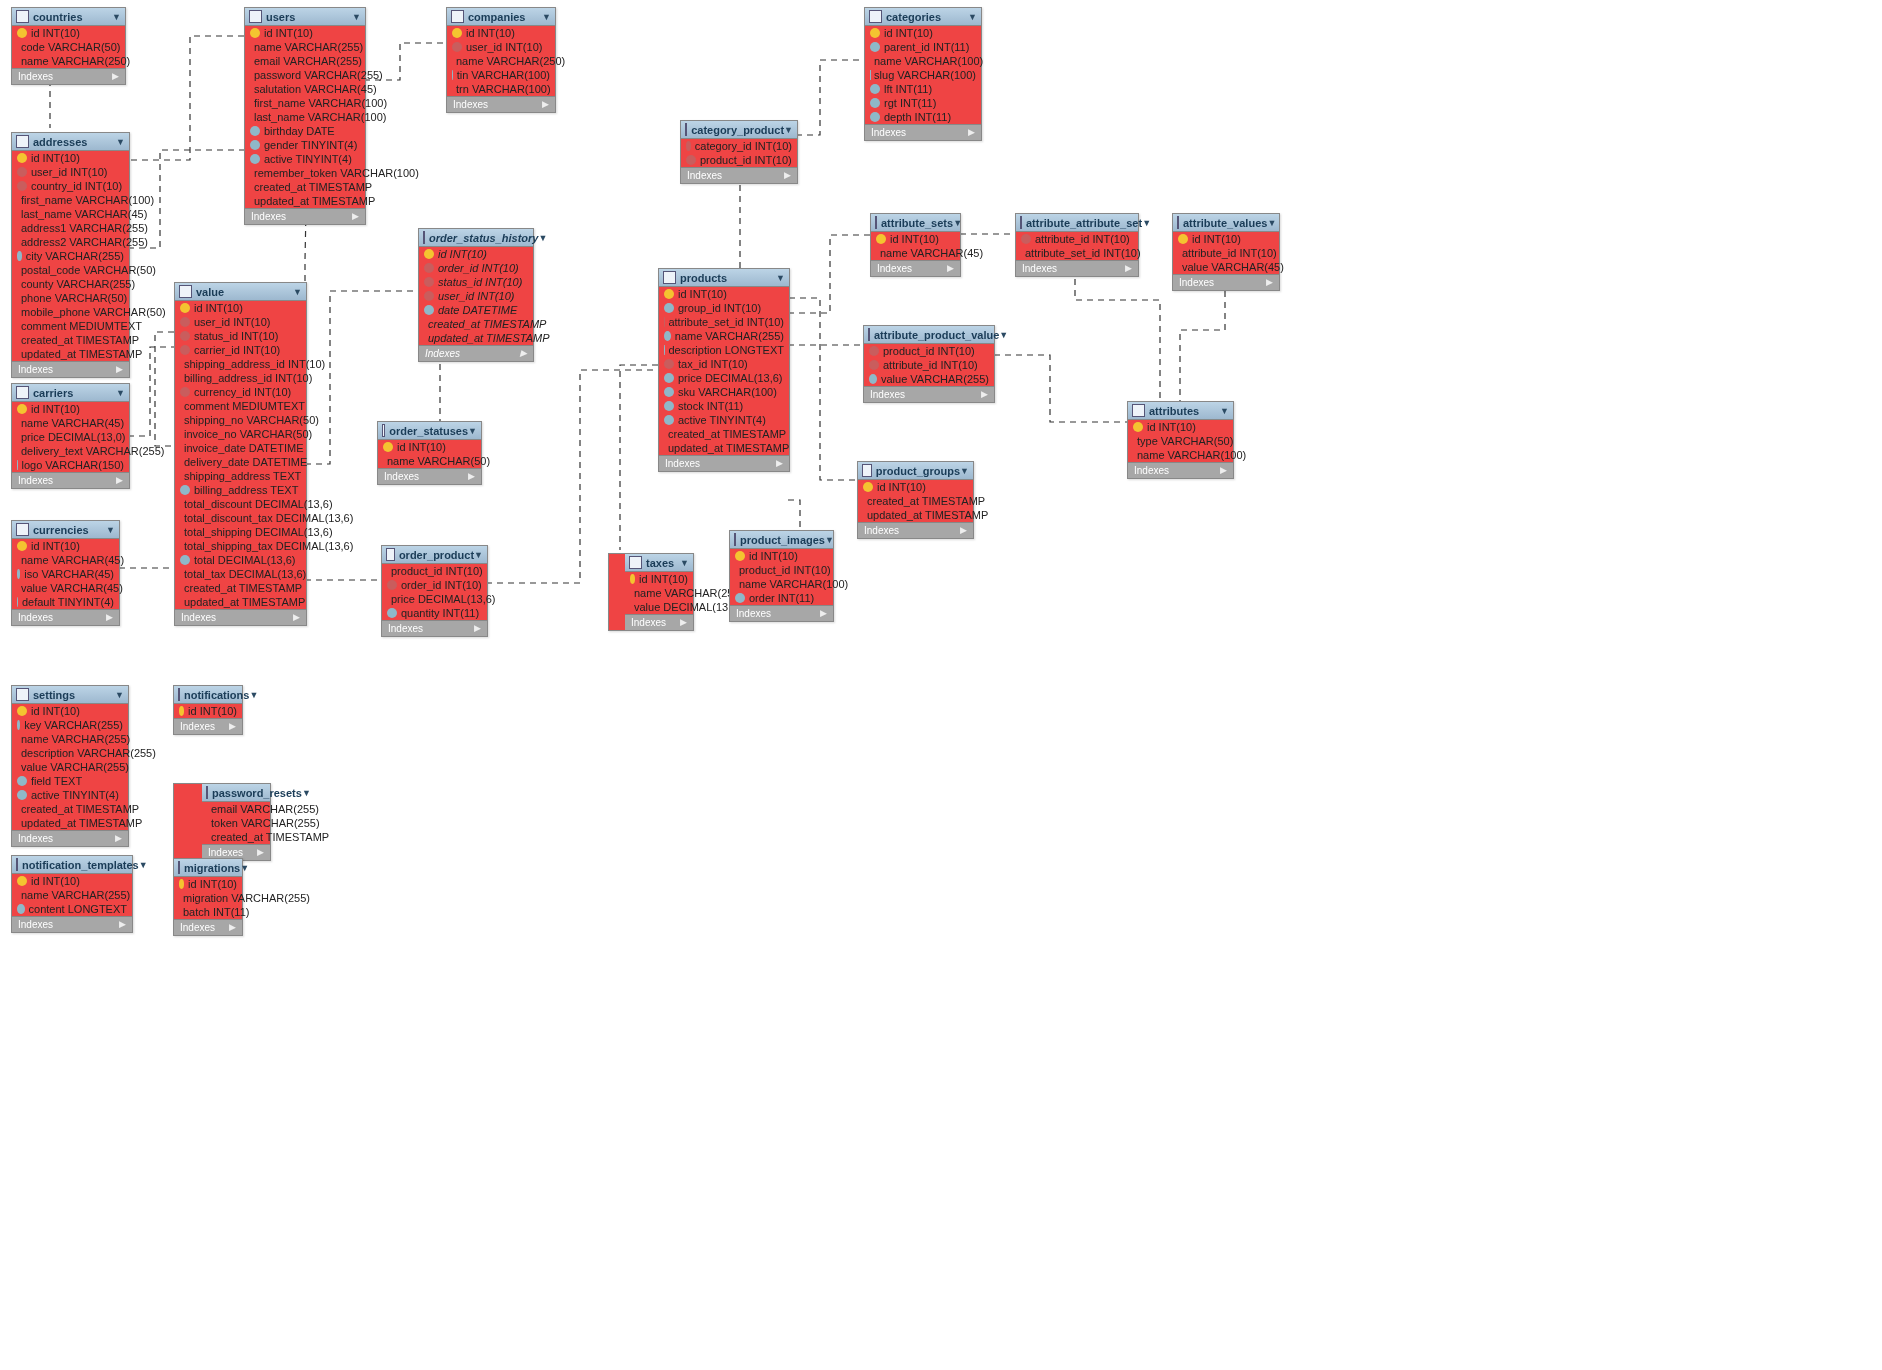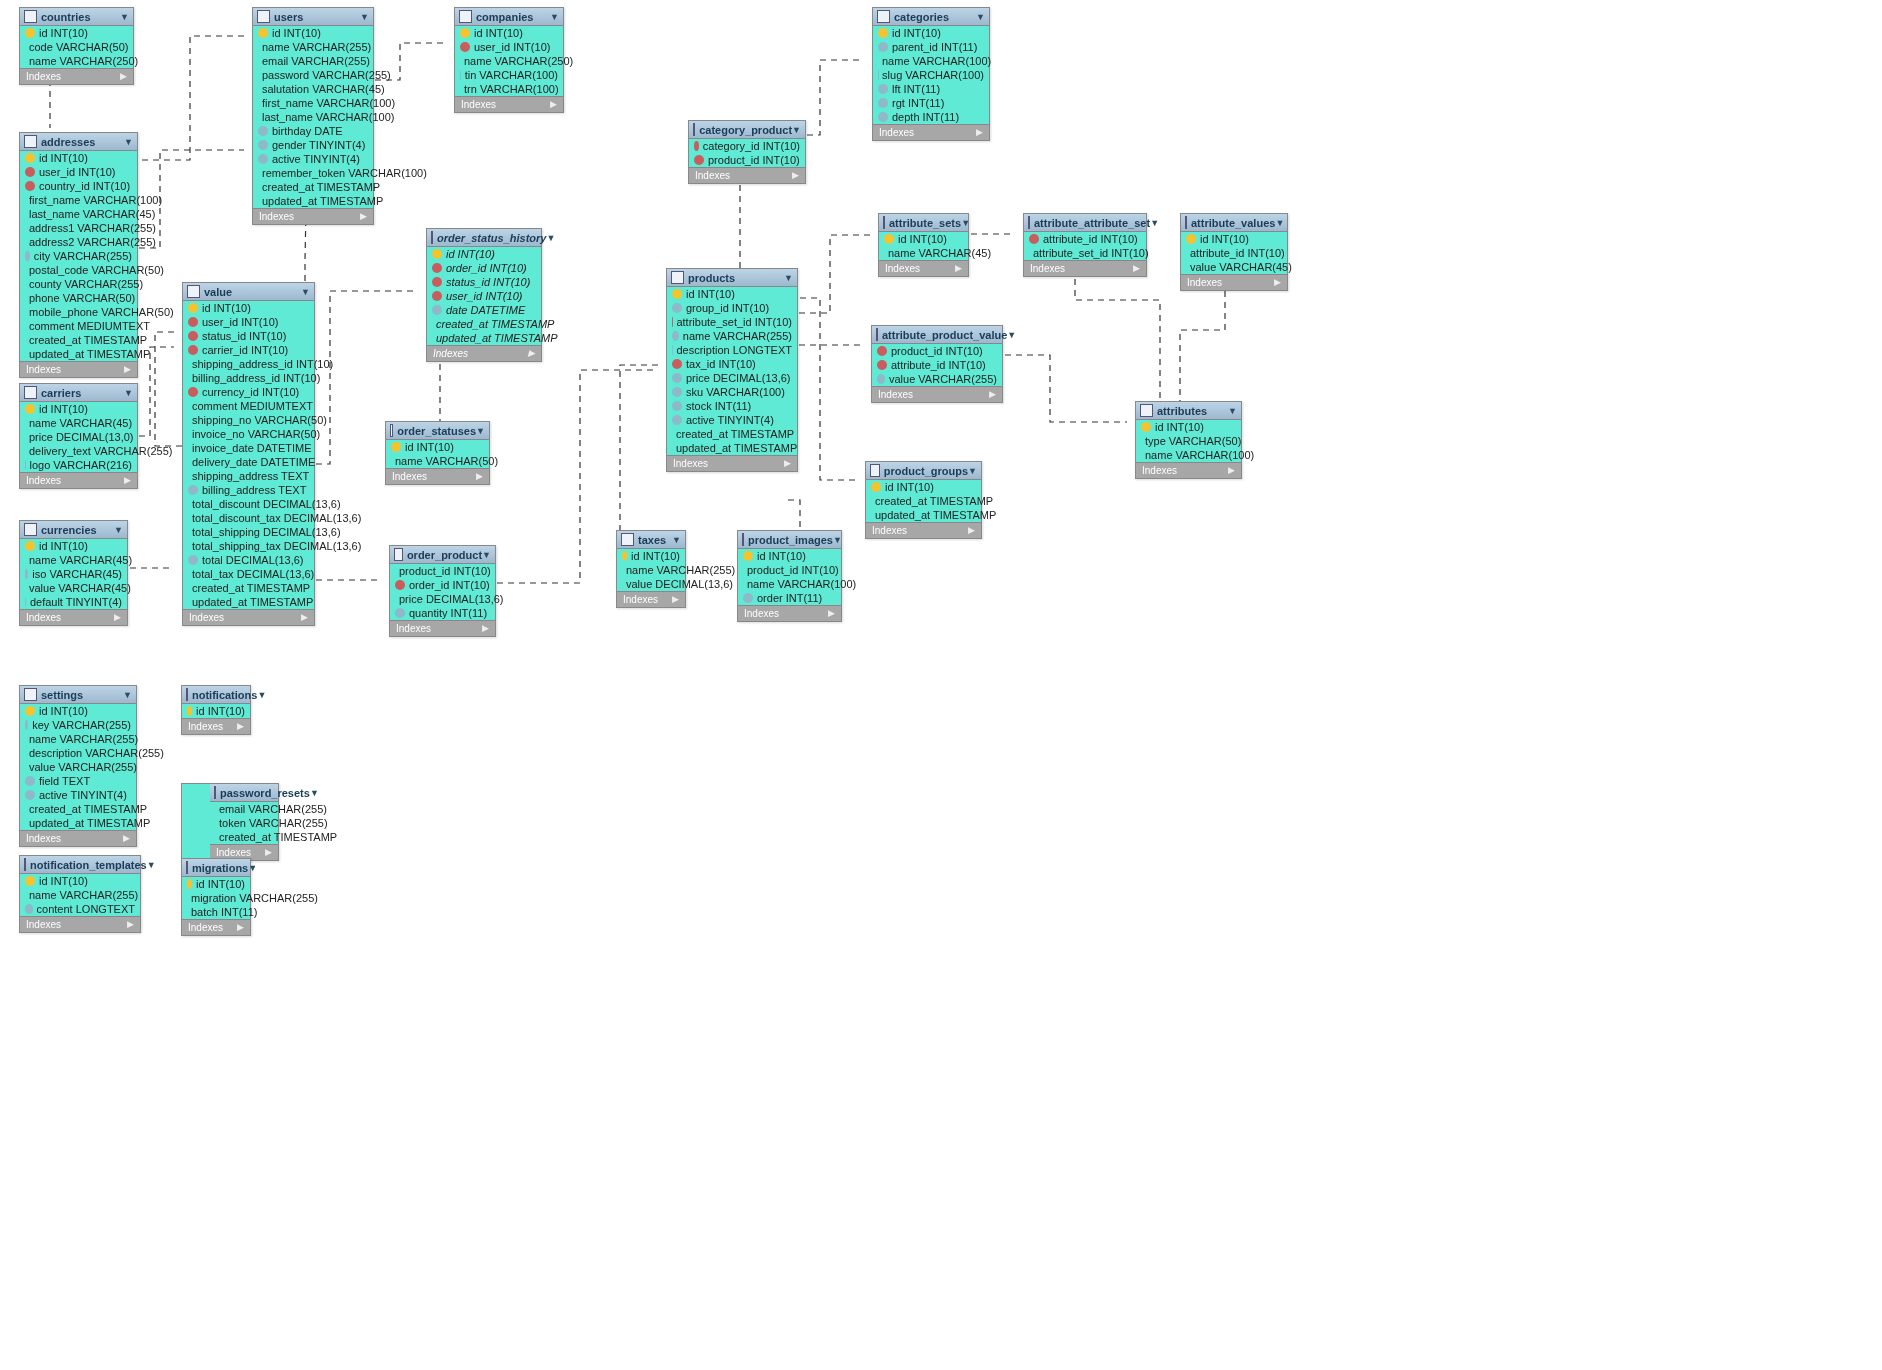--- a/index.html
+++ b/index.html
@@ -1,17 +1,17 @@
 <!DOCTYPE html>
 <html><head>
 <meta charset="utf-8">
 <style>
 html,body{margin:0;padding:0;background:#fff;font-family:Arial,Helvetica,sans-serif;font-size:11px;color:#222;}
 #canvas{position:relative;width:1882px;height:1370px;}
-.tbl{position:absolute;background:#5eead4;border:1px solid #888;box-shadow:1px 1px 2px rgba(0,0,0,0.15);margin-left:8px;}
+.tbl{position:absolute;background:#ef4444;border:1px solid #888;box-shadow:1px 1px 2px rgba(0,0,0,0.15);}
 .tbl-head{background:linear-gradient(#bcd4e6,#9db8cf);border-bottom:1px solid #888;display:flex;align-items:center;padding:2px 4px;font-weight:bold;color:#1a3c57;}
 .tbl-head .ticon{display:inline-block;width:11px;height:11px;border:1px solid #557;background:#eef3f9;margin-right:4px;}
 .tbl-head .sp{flex:1}
 .tbl-head .chev{font-size:9px;color:#2b4a63;}
 .tbl-body{}
 .col{display:flex;align-items:center;padding:1px 5px;white-space:nowrap;}
 .col .ico{display:inline-block;width:10px;height:10px;border-radius:50%;margin-right:4px;}
 .pk{background:#f4c430;} .fk{background:#c95d5d;} .fld{background:#8fb8c8;}
 .idx{background:#a7a7a7;color:#fff;display:flex;align-items:flex-start;padding:2px 6px;font-size:10px;border-top:1px solid #888;}
 .idx .sp{flex:1}
@@ -169,21 +169,21 @@
         <div class="col">
           <span class="ico fld"></span>
           <span>price DECIMAL(13,0)</span>
         </div>
         <div class="col">
           <span class="ico fld"></span>
           <span>delivery_text VARCHAR(255)</span>
         </div>
         <div class="col">
           <span class="ico fld"></span>
-          <span>logo VARCHAR(216)</span>
+          <span>logo VARCHAR(150)</span>
         </div>
       </div>
       <div class="idx">
         <span>Indexes</span>
         <span class="sp"></span>
         <span class="chev">▶</span>
       </div>
     </div>
     <div class="tbl" style="left: 11px; top: 520px; width: 107px;">
       <div class="tbl-head">
@@ -601,21 +601,21 @@
           <span class="ico fld"></span>
           <span>updated_at TIMESTAMP</span>
         </div>
       </div>
       <div class="idx">
         <span>Indexes</span>
         <span class="sp"></span>
         <span class="chev">▶</span>
       </div>
     </div>
-    <div class="tbl" style="left: 608px; top: 530px; width: 68px;">
+    <div class="tbl" style="left: 608px; top: 553px; width: 68px; padding-left: 16px;">
       <div class="tbl-head">
         <span class="ticon"></span>
         <span>taxes</span>
         <span class="sp"></span>
         <span class="chev">▼</span>
       </div>
       <div class="tbl-body">
         <div class="col">
           <span class="ico pk"></span>
           <span>id INT(10)</span>

